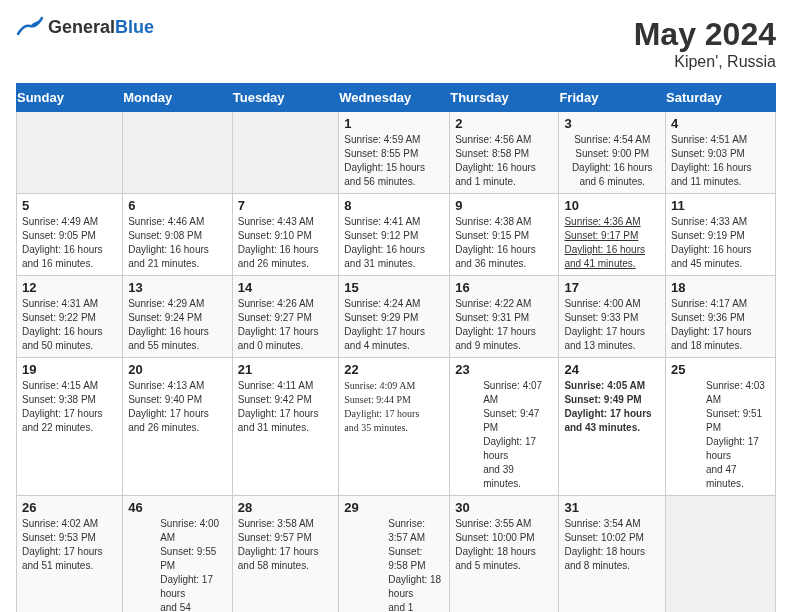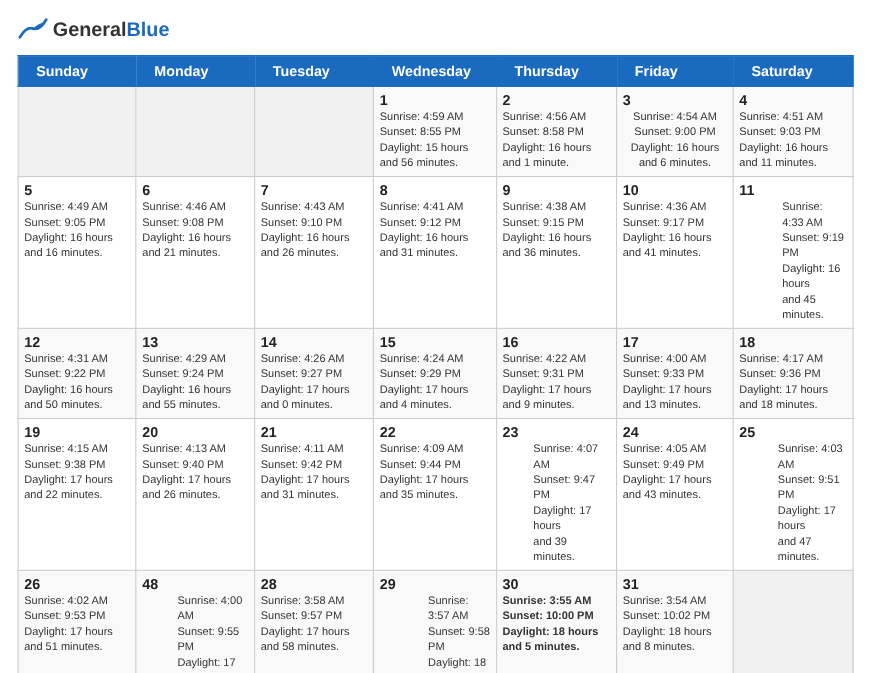--- a/index.html
+++ b/index.html
@@ -49,21 +49,21 @@
     }
     .calendar {
       width: 100%;
       border-collapse: collapse;
     }
     .calendar th {
       background-color: #1a6bbf;
       color: #fff;
       font-size: 13px;
       font-weight: bold;
-      padding: 6px 16px;
+      padding: 6px 0;
       text-align: left;
       border: 1px solid #1a6bbf;
     }
     .calendar td {
       border: 1px solid #ccc;
       vertical-align: top;
       padding: 4px 5px;
       width: 113px;
       min-height: 80px;
       font-size: 10.5px;
@@ -98,20 +98,22 @@
   <div class="logo">
     <svg class="logo-bird" viewBox="0 0 28 22" xmlns="http://www.w3.org/2000/svg">
       <path d="M2,18 Q8,8 14,10 Q20,12 26,2" stroke="#1a6bbf" stroke-width="2.5" fill="none" stroke-linecap="round"></path>
       <path d="M14,10 Q18,6 24,4 Q22,8 20,10 Q17,11 14,10Z" fill="#1a6bbf"></path>
     </svg>
     <div>
       <span class="logo-text-general">General</span><span class="logo-text-blue">Blue</span>
     </div>
   </div>
   <div class="title-block">
+    <div class="month-title">May 2024</div>
+    <div class="location-title">Kipen', Russia</div>
   </div>
 </div>
 
 <table class="calendar">
   <thead>
     <tr>
       <th>Sunday</th>
       <th>Monday</th>
       <th>Tuesday</th>
       <th>Wednesday</th>
@@ -185,28 +187,28 @@
         </td>
         <td>
           <div class="day-number">9</div>
           <div class="day-info" style="white-space: pre-line;">Sunrise: 4:38 AM
 Sunset: 9:15 PM
 Daylight: 16 hours
 and 36 minutes.</div>
         </td>
         <td>
           <div class="day-number">10</div>
-          <div class="day-info" style="white-space: pre-line;">Sunrise: 4:36 AM
+          <div class="day-info" style="white-space: pre-line; text-decoration: underline;">Sunrise: 4:36 AM
 Sunset: 9:17 PM
 Daylight: 16 hours
 and 41 minutes.</div>
         </td>
         <td>
           <div class="day-number">11</div>
-          <div class="day-info" style="white-space: pre-line; margin-left: 39px;">Sunrise: 4:33 AM
+          <div class="day-info" style="white-space: pre-line;">Sunrise: 4:33 AM
 Sunset: 9:19 PM
 Daylight: 16 hours
 and 45 minutes.</div>
         </td>
       </tr>
       <tr>
         <td>
           <div class="day-number">12</div>
           <div class="day-info" style="white-space: pre-line;">Sunrise: 4:31 AM
 Sunset: 9:22 PM
@@ -273,35 +275,35 @@
         </td>
         <td>
           <div class="day-number">21</div>
           <div class="day-info" style="white-space: pre-line;">Sunrise: 4:11 AM
 Sunset: 9:42 PM
 Daylight: 17 hours
 and 31 minutes.</div>
         </td>
         <td>
           <div class="day-number">22</div>
-          <div class="day-info" style="white-space: pre-line;">Sunrise: 4:09 AM
+          <div class="day-info" style="white-space: pre-line; font-family: Liberation Serif, serif;">Sunrise: 4:09 AM
 Sunset: 9:44 PM
 Daylight: 17 hours
 and 35 minutes.</div>
         </td>
         <td>
           <div class="day-number">23</div>
           <div class="day-info" style="white-space: pre-line; margin-left: 28px;">Sunrise: 4:07 AM
 Sunset: 9:47 PM
 Daylight: 17 hours
 and 39 minutes.</div>
         </td>
         <td>
           <div class="day-number">24</div>
-          <div class="day-info" style="white-space: pre-line;">Sunrise: 4:05 AM
+          <div class="day-info" style="white-space: pre-line; font-weight: bold;">Sunrise: 4:05 AM
 Sunset: 9:49 PM
 Daylight: 17 hours
 and 43 minutes.</div>
         </td>
         <td>
           <div class="day-number">25</div>
           <div class="day-info" style="white-space: pre-line; margin-left: 35px;">Sunrise: 4:03 AM
 Sunset: 9:51 PM
 Daylight: 17 hours
 and 47 minutes.</div>
@@ -309,21 +311,21 @@
       </tr>
       <tr>
         <td>
           <div class="day-number">26</div>
           <div class="day-info" style="white-space: pre-line;">Sunrise: 4:02 AM
 Sunset: 9:53 PM
 Daylight: 17 hours
 and 51 minutes.</div>
         </td>
         <td>
-          <div class="day-number">48</div>
+          <div class="day-number">46</div>
           <div class="day-info" style="white-space: pre-line; margin-left: 32px;">Sunrise: 4:00 AM
 Sunset: 9:55 PM
 Daylight: 17 hours
 and 54 minutes.</div>
         </td>
         <td>
           <div class="day-number">28</div>
           <div class="day-info" style="white-space: pre-line;">Sunrise: 3:58 AM
 Sunset: 9:57 PM
 Daylight: 17 hours
@@ -331,21 +333,21 @@
         </td>
         <td>
           <div class="day-number">29</div>
           <div class="day-info" style="white-space: pre-line; margin-left: 44px;">Sunrise: 3:57 AM
 Sunset: 9:58 PM
 Daylight: 18 hours
 and 1 minute.</div>
         </td>
         <td>
           <div class="day-number">30</div>
-          <div class="day-info" style="white-space: pre-line; font-weight: bold;">Sunrise: 3:55 AM
+          <div class="day-info" style="white-space: pre-line;">Sunrise: 3:55 AM
 Sunset: 10:00 PM
 Daylight: 18 hours
 and 5 minutes.</div>
         </td>
         <td>
           <div class="day-number">31</div>
           <div class="day-info" style="white-space: pre-line;">Sunrise: 3:54 AM
 Sunset: 10:02 PM
 Daylight: 18 hours
 and 8 minutes.</div>

